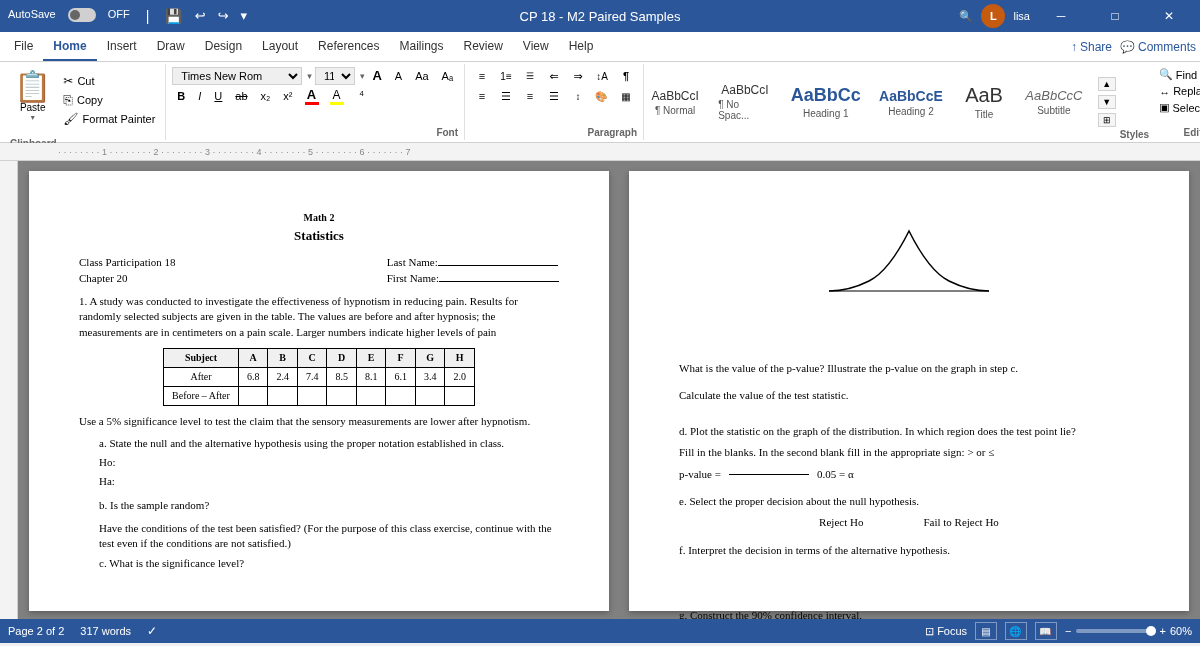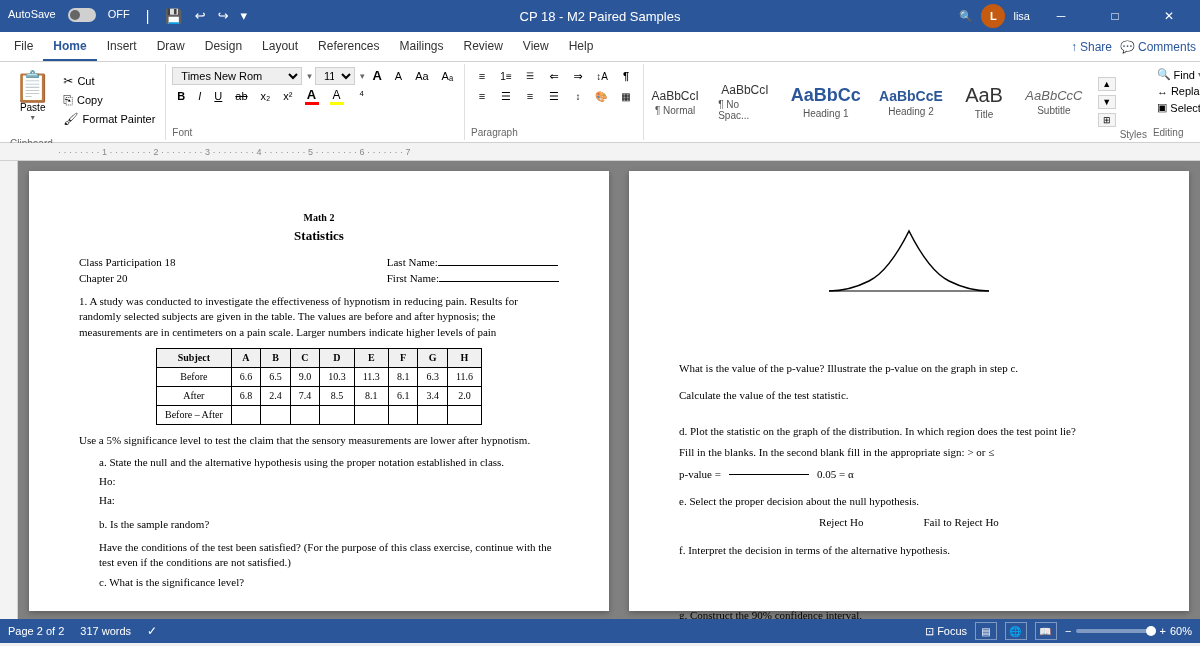--- a/index.html
+++ b/index.html
@@ -29,21 +29,21 @@
     .ribbon-tab { padding: 6px 10px; font-size: 12px; cursor: pointer; color: #333; border-bottom: 2px solid transparent; }
     .ribbon-tab.active { color: #2b579a; border-bottom: 2px solid #2b579a; font-weight: 600; }
     .ribbon-share { margin-left: auto; display: flex; align-items: center; gap: 8px; }
     .ribbon-share-btn { color: #2b579a; font-size: 12px; cursor: pointer; display: flex; align-items: center; gap: 3px; }
     .ribbon-comments-btn { color: #2b579a; font-size: 12px; cursor: pointer; display: flex; align-items: center; gap: 3px; }
 
     
     .toolbar { display: flex; align-items: stretch; padding: 2px 4px; min-height: 80px; gap: 0; }
     .toolbar-group { display: flex; flex-direction: column; align-items: stretch; padding: 2px 6px; border-right: 1px solid #e0e0e0; min-width: fit-content; }
     .toolbar-group:last-child { border-right: none; }
-    .toolbar-group-label { font-size: 10px; color: #666; text-align: left; margin-top: auto; padding-top: 2px; }
+    .toolbar-group-label { font-size: 10px; color: #666; text-align: right; margin-top: auto; padding-top: 2px; font-weight: bold; }
     .paste-btn { display: flex; flex-direction: column; align-items: center; padding: 4px; cursor: pointer; border-radius: 3px; }
     .small-btns { display: flex; flex-direction: column; gap: 1px; }
     .small-btn { display: flex; align-items: center; gap: 4px; padding: 2px 4px; font-size: 11px; cursor: pointer; border-radius: 2px; }
     .font-row1 { display: flex; align-items: center; gap: 3px; }
     .font-row2 { display: flex; align-items: center; gap: 3px; }
     .font-select { border: 1px solid #d0d0d0; padding: 1px 4px; font-size: 11px; width: 130px; cursor: pointer; }
     .font-size-select { border: 1px solid #d0d0d0; padding: 1px 4px; font-size: 11px; width: 40px; cursor: pointer; }
     .font-btn { padding: 2px 5px; font-size: 11px; cursor: pointer; border-radius: 2px; border: none; background: none; }
     .font-btn.bold { font-weight: bold; }
     .font-btn.italic { font-style: italic; }
@@ -348,31 +348,20 @@
             <th>A</th>
             <th>B</th>
             <th>C</th>
             <th>D</th>
             <th>E</th>
             <th>F</th>
             <th>G</th>
             <th>H</th>
           </tr>
           <tr>
-            <td>Before</td>
-            <td>6.6</td>
-            <td>6.5</td>
-            <td>9.0</td>
-            <td>10.3</td>
-            <td>11.3</td>
-            <td>8.1</td>
-            <td>6.3</td>
-            <td>11.6</td>
-          </tr>
-          <tr>
             <td>After</td>
             <td>6.8</td>
             <td>2.4</td>
             <td>7.4</td>
             <td>8.5</td>
             <td>8.1</td>
             <td>6.1</td>
             <td>3.4</td>
             <td>2.0</td>
           </tr>

